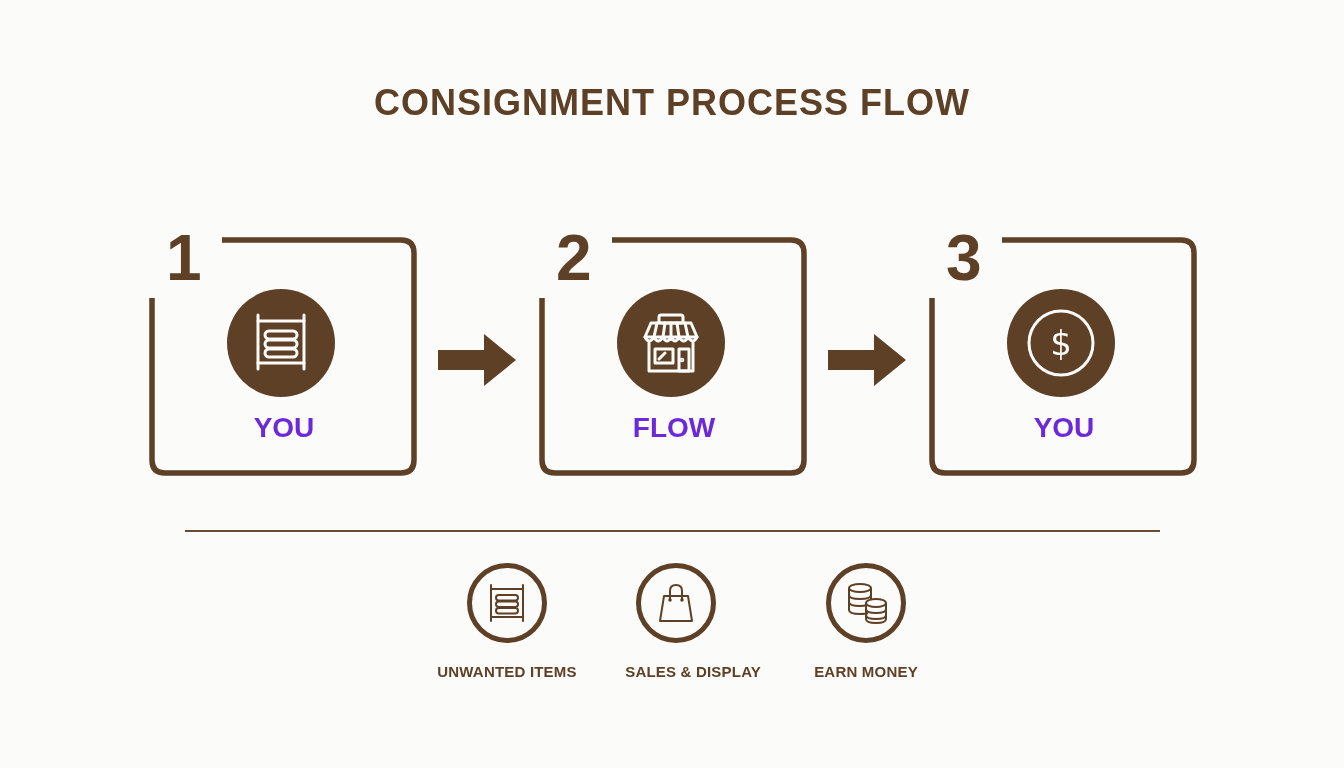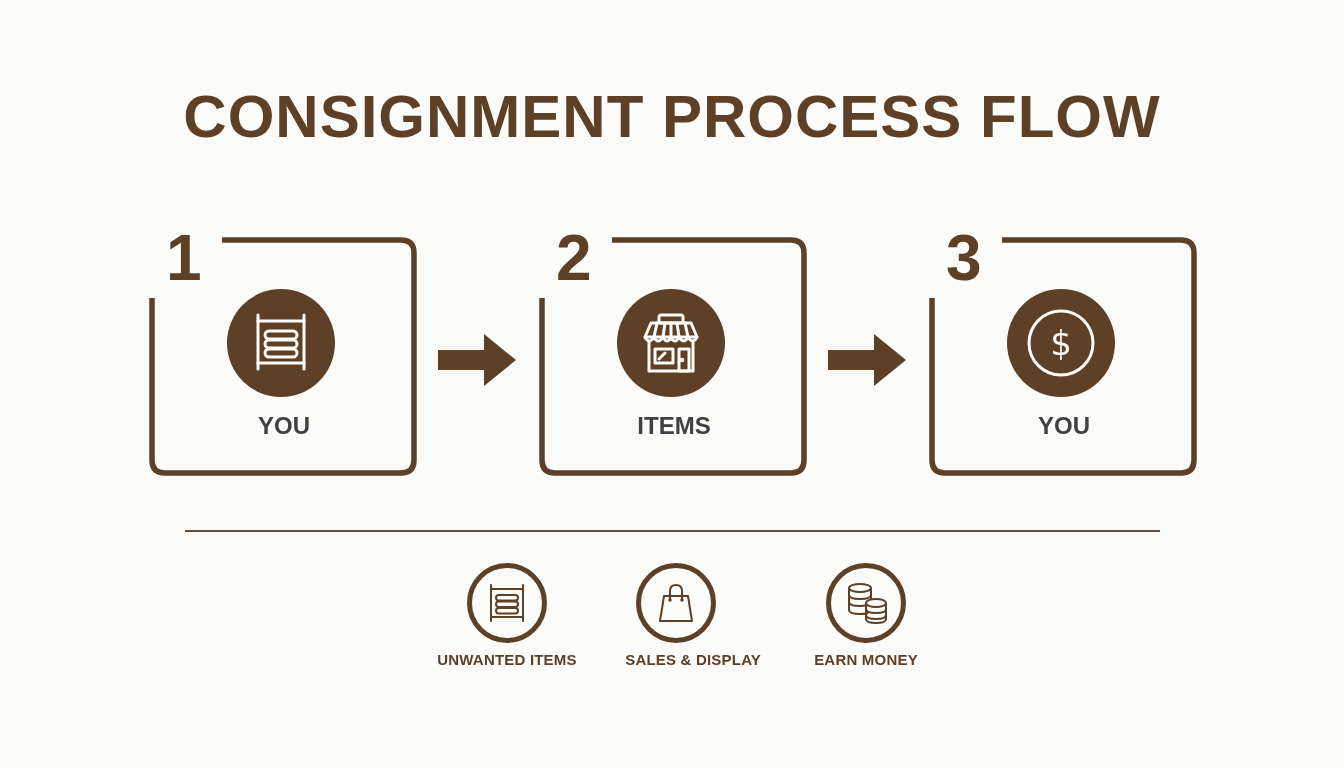--- a/index.html
+++ b/index.html
@@ -7,21 +7,21 @@
   body {
     background: #fbfbf9;
     font-family: "Liberation Sans", "DejaVu Sans", sans-serif;
     color: #5c3f26;
     position: relative;
   }
   .title {
     position: absolute;
     left: 0; right: 0; top: 82px;
     text-align: center;
-    font-size: 60px;
+    font-size: 36px;
     font-weight: bold;
     letter-spacing: 1px;
     color: #5e4027;
   }
   .step {
     position: absolute;
     top: 232px;
     width: 276px;
     height: 250px;
   }
@@ -45,23 +45,23 @@
     background: #5e4027;
     display: flex;
     align-items: center;
     justify-content: center;
   }
   .step .label {
     position: absolute;
     left: 0; right: 0;
     top: 180px;
     text-align: center;
-    font-size: 24px;
-    font-weight: bold;
-    color: #404040;
+    font-size: 28px;
+    font-weight: bold;
+    color: #6d28d9;
   }
   .arrow { position: absolute; top: 332px; }
   .divider {
     position: absolute;
     left: 185px; top: 530px;
     width: 975px; height: 2px;
     background: #6b4c32;
   }
   .legend-item {
     position: absolute;
@@ -71,21 +71,21 @@
   }
   .legend-circle {
     width: 80px; height: 80px;
     margin: 0 auto;
     border: 5px solid #5e4027;
     border-radius: 50%;
     display: flex; align-items: center; justify-content: center;
     background: #fbfbf9;
   }
   .legend-label {
-    margin-top: 8px;
+    margin-top: 20px;
     font-size: 15px;
     font-weight: bold;
     color: #5e4027;
     letter-spacing: 0.2px;
   }
 </style>
 </head>
 <body>
 
 <div class="title">CONSIGNMENT PROCESS FLOW</div>
@@ -132,21 +132,21 @@
         <line x1="40" y1="14" x2="42" y2="28"></line>
         <line x1="48" y1="14" x2="51" y2="28"></line>
         <path d="M12 34 V62 H56 V34"></path>
         <rect x="18" y="40" width="18" height="14"></rect>
         <line x1="22" y1="50" x2="28" y2="44"></line>
         <rect x="42" y="40" width="10" height="22"></rect>
         <circle cx="45" cy="51" r="0.8" fill="#fbfbf9"></circle>
       </g>
     </svg>
   </div>
-  <div class="label">ITEMS</div>
+  <div class="label">FLOW</div>
 </div>
 
 <svg class="arrow" style="left:828px;" width="80" height="56" viewBox="0 0 80 56">
   <polygon points="0,18 46,18 46,2 78,28 46,54 46,38 0,38" fill="#5e4027"></polygon>
 </svg>
 
 <div class="step" style="left:926px;">
   <svg class="frame" width="276" height="250">
     <path d="M76 8 H255 Q268 8 268 21 V228 Q268 241 255 241 H19 Q6 241 6 228 V66" fill="none" stroke="#5e4027" stroke-width="5.5" stroke-linecap="butt"></path>
   </svg>

